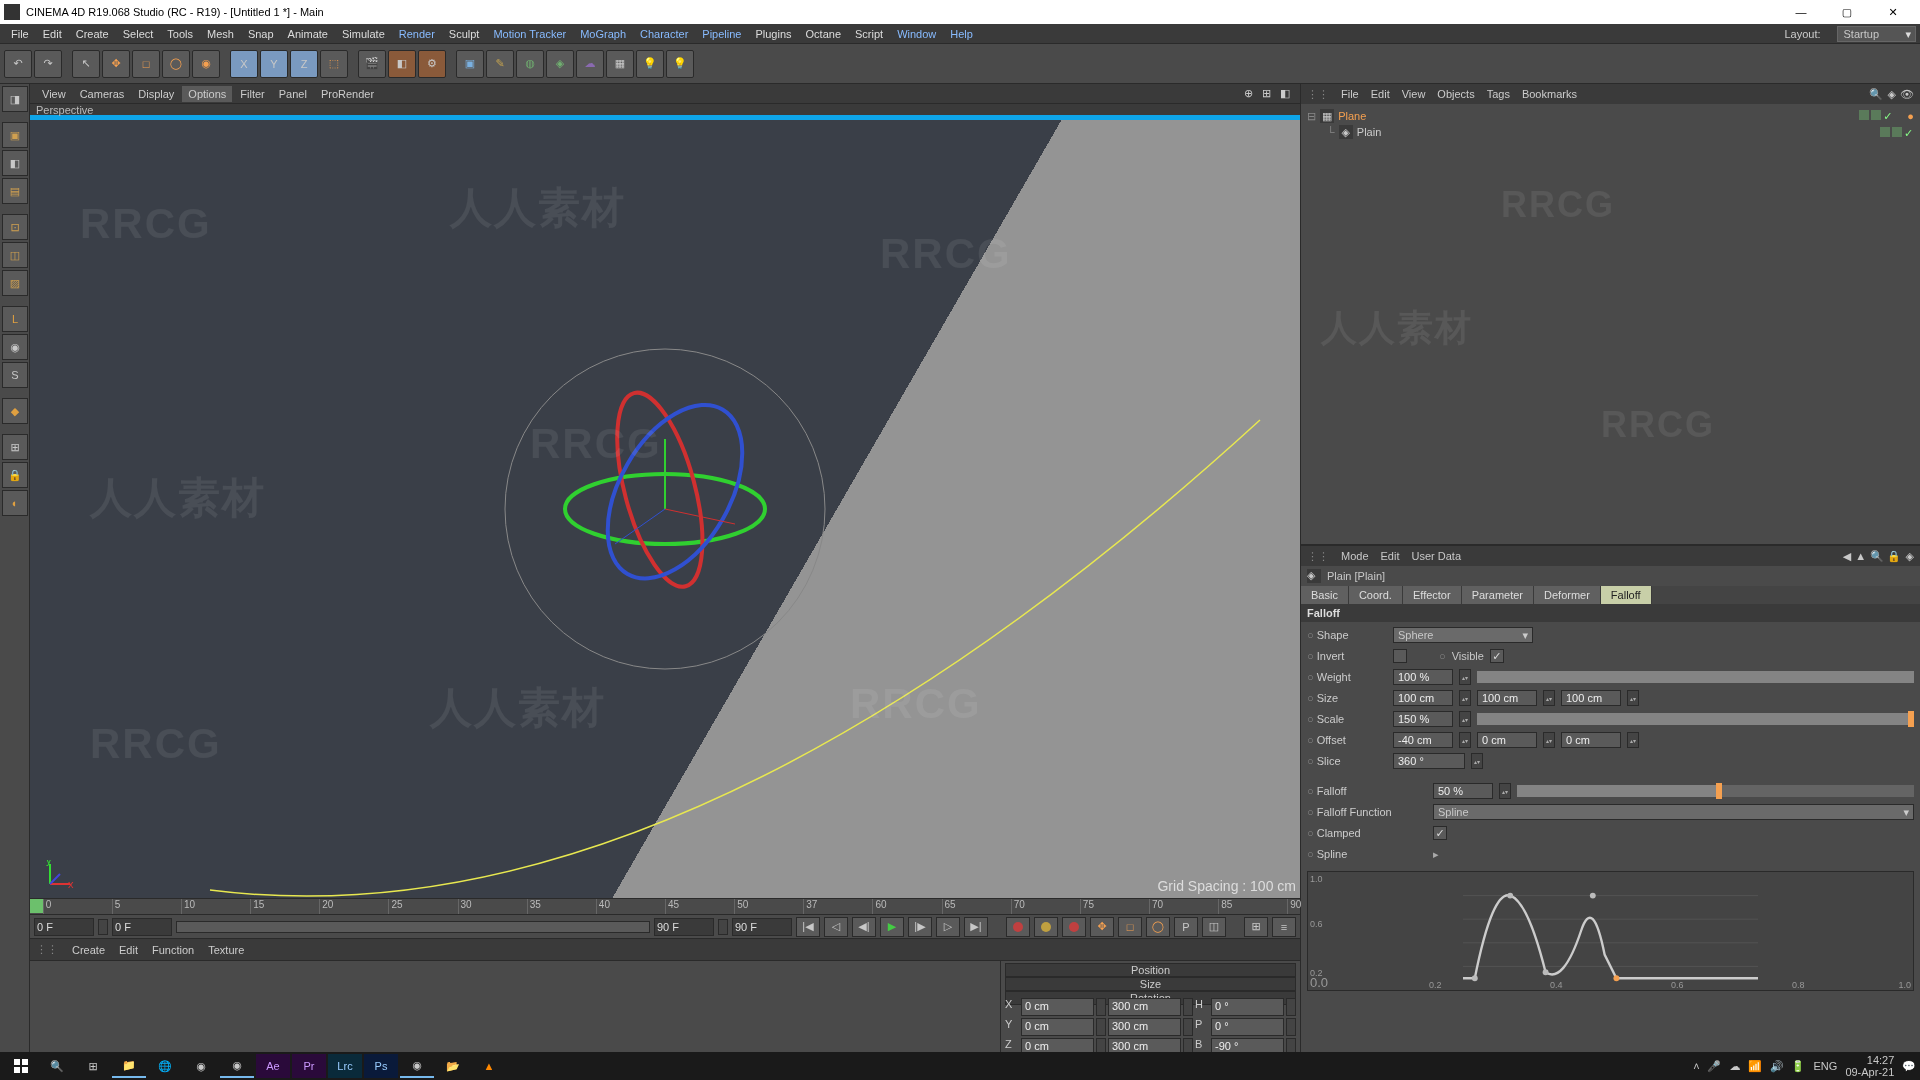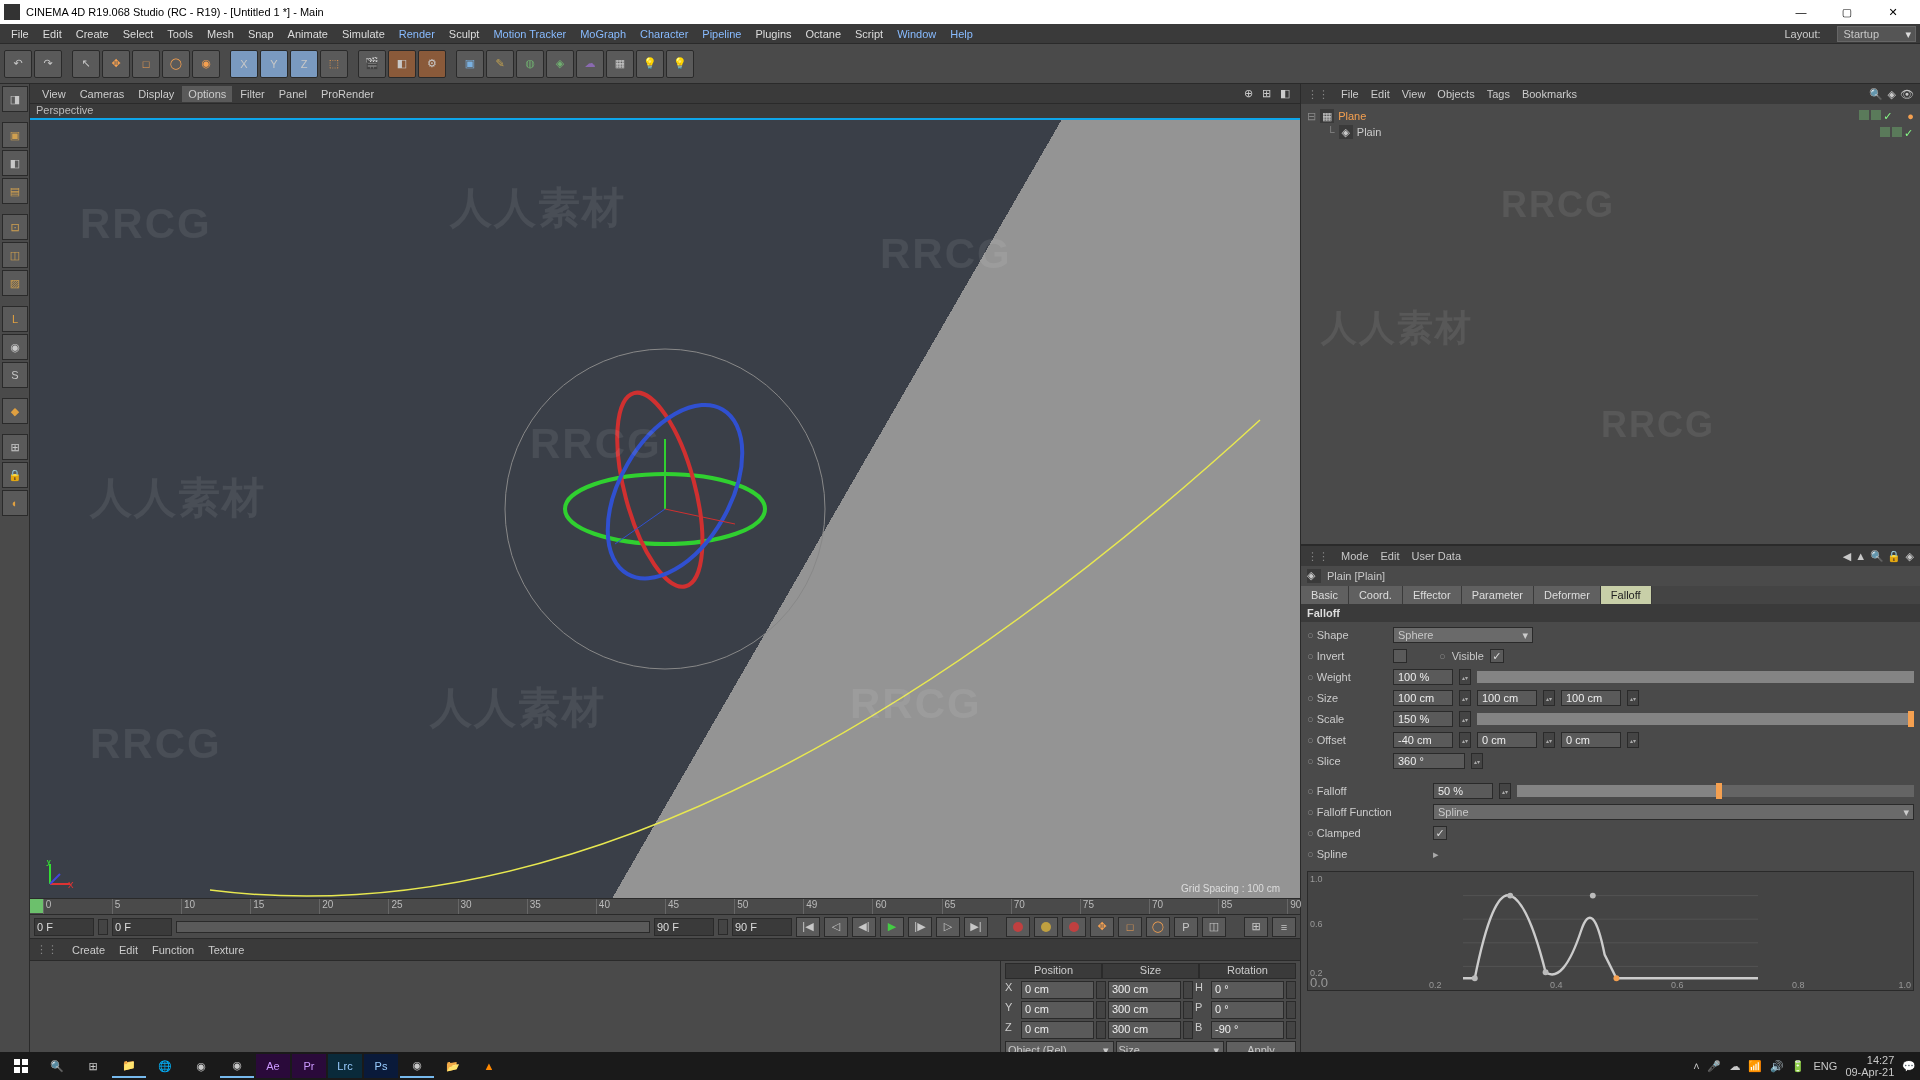--- a/index.html
+++ b/index.html
@@ -32,24 +32,24 @@
 .ltool { width:26px; height:26px; background:#5a5a5a; border:1px solid #2a2a2a; display:flex; align-items:center; justify-content:center; }
 .ltool.gap { margin-top:8px; }
 
 .center { flex:1; display:flex; flex-direction:column; }
 .vpheader { height:20px; background:#3a3a3a; display:flex; align-items:center; padding:0 6px; gap:2px; border-bottom:1px solid #2a2a2a;}
 .vpheader .hitem { padding:2px 6px; color:#ccc; }
 .vpheader .hitem.active { background:#5a5a5a; }
 .vpheader .vpicons { margin-left:auto; display:flex; gap:4px; }
 .vpheader .vpicon { width:14px; height:14px; color:#ccc; }
 
-.vptag { height:16px; background:#3a3a3a; padding:0 6px; color:#bbb; border-bottom:2px solid #0ea5e9; }
+.vptag { height:16px; background:#3a3a3a; padding:0 6px; color:#bbb; border-bottom:5px solid #0ea5e9; }
 
 .viewport { flex:1; background:linear-gradient(120deg,#3a3f48 0%,#3a3f48 60%,#949494 60%,#949494 100%); position:relative; overflow:hidden; }
-.gridspacing { position:absolute; right:20px; bottom:4px; color:#ddd; font-size:10px; }
+.gridspacing { position:absolute; right:4px; bottom:4px; color:#ddd; font-size:14px; }
 .axisgizmo { position:absolute; left:14px; bottom:8px; width:30px; height:30px; }
 
 
 .ruler { height:16px; background:#4a4a4a; border-top:1px solid #2a2a2a; position:relative; display:flex; align-items:center; }
 .ruler .tick { position:absolute; top:0; height:100%; border-left:1px solid #666; font-size:10px; color:#bbb; padding-left:2px; }
 .ruler .head { position:absolute; left:0; top:0; width:14px; height:14px; background:#6cc06c; }
 
 .timebar { height:24px; background:#4a4a4a; border-top:1px solid #2a2a2a; display:flex; align-items:center; padding:0 4px; gap:4px; }
 .timebar input { background:#3a3a3a; border:1px solid #2a2a2a; color:#ddd; width:60px; padding:2px; }
 .timebar .slider { flex:1; height:12px; background:#5a5a5a; border:1px solid #2a2a2a; position:relative; }
@@ -102,21 +102,21 @@
 .pslider .knob { position:absolute; top:-2px; width:6px; height:16px; background:#f5a050; }
 .pcheck { width:14px;height:14px;border:1px solid #2a2a2a;background:#5a5a5a;display:flex;align-items:center;justify-content:center;color:#ddd; }
 
 .splinegraph { height:120px; margin:4px 6px; background:#444; border:1px solid #2a2a2a; position:relative; }
 .splinegraph svg { width:100%; height:100%; }
 
 
 .bottompanels { display:flex; height:92px; }
 .matarea { flex:1; background:#4a4a4a; border-top:1px solid #2a2a2a; }
 .coordpanel { width:300px; background:#4a4a4a; border-left:1px solid #2a2a2a; border-top:1px solid #2a2a2a; padding:2px 4px; }
-.coordhdr { display:flex; height:16px; }
+.coordhdr { display:flex; height:33px;flex-direction:column; }
 .coordhdr .ch { flex:1; text-align:center; color:#ccc; background:#3a3a3a; border:1px solid #2a2a2a;}
 .coordrow { display:flex; height:18px; gap:2px; margin-top:2px;}
 .coordrow .cl { width:14px; color:#ccc; }
 .coordrow .ci { flex:1; background:#5a5a5a; border:1px solid #2a2a2a; padding:1px 3px; color:#eee; }
 .coordrow .cs { width:10px; background:#444; border:1px solid #2a2a2a; }
 .coordftr { display:flex; gap:2px; margin-top:2px; }
 .coordftr .csel { flex:1; background:#606060; border:1px solid #2a2a2a; padding:2px; position:relative;}
 .coordftr .csel::after{content:"▾";position:absolute;right:4px;}
 .coordftr .cbtn { width:70px; background:#606060; border:1px solid #2a2a2a; text-align:center; padding:2px;}
 
@@ -270,21 +270,21 @@
         <div class="tick" style="left: 6.44444%;">5</div>
         <div class="tick" style="left: 11.8889%;">10</div>
         <div class="tick" style="left: 17.3333%;">15</div>
         <div class="tick" style="left: 22.7778%;">20</div>
         <div class="tick" style="left: 28.2222%;">25</div>
         <div class="tick" style="left: 33.6667%;">30</div>
         <div class="tick" style="left: 39.1111%;">35</div>
         <div class="tick" style="left: 44.5556%;">40</div>
         <div class="tick" style="left: 50%;">45</div>
         <div class="tick" style="left: 55.4444%;">50</div>
-        <div class="tick" style="left: 60.8889%;">49</div>
+        <div class="tick" style="left: 60.8889%;">37</div>
         <div class="tick" style="left: 66.3333%;">60</div>
         <div class="tick" style="left: 71.7778%;">65</div>
         <div class="tick" style="left: 77.2222%;">70</div>
         <div class="tick" style="left: 82.6667%;">75</div>
         <div class="tick" style="left: 88.1111%;">70</div>
         <div class="tick" style="left: 93.5556%;">85</div>
         <div class="tick" style="left: 99%;">90</div>
       </div>
 
     <div class="timebar">

